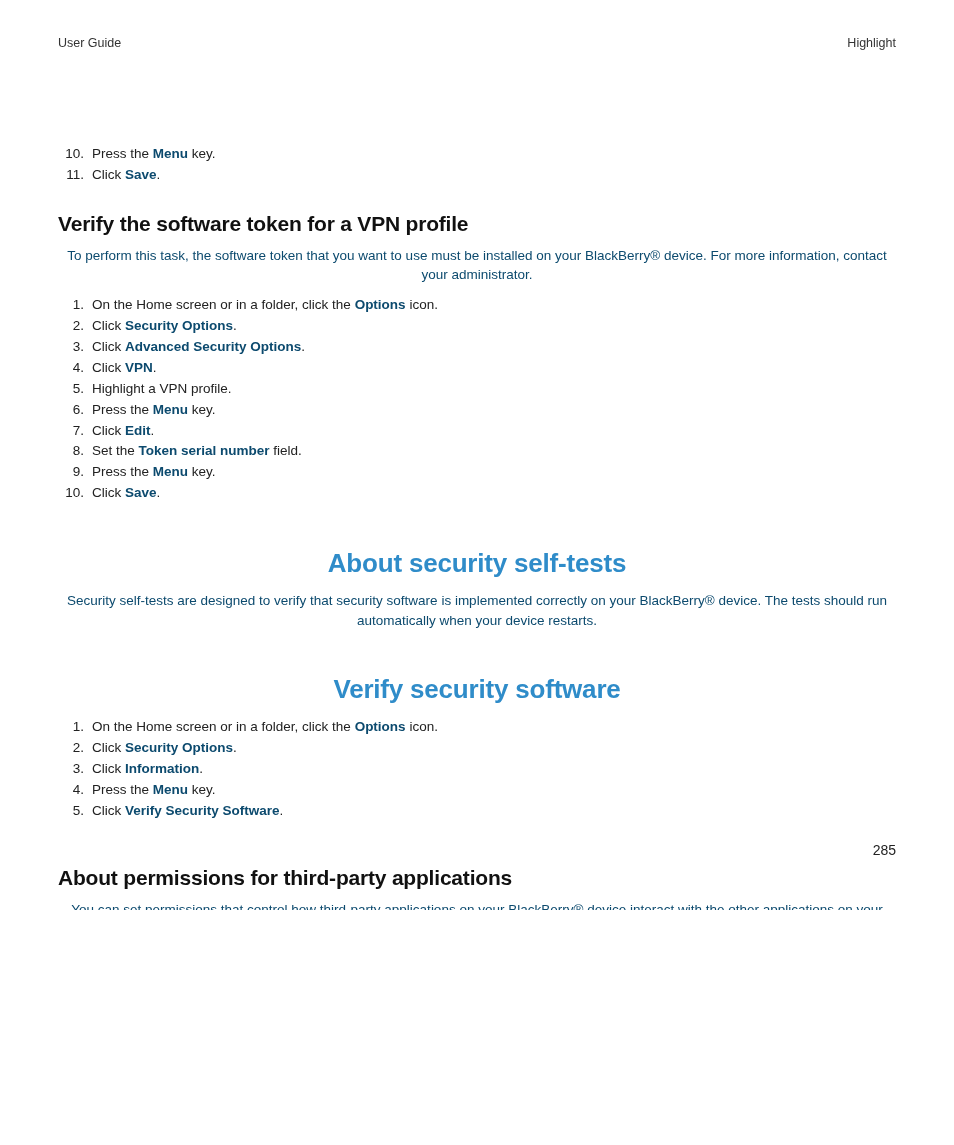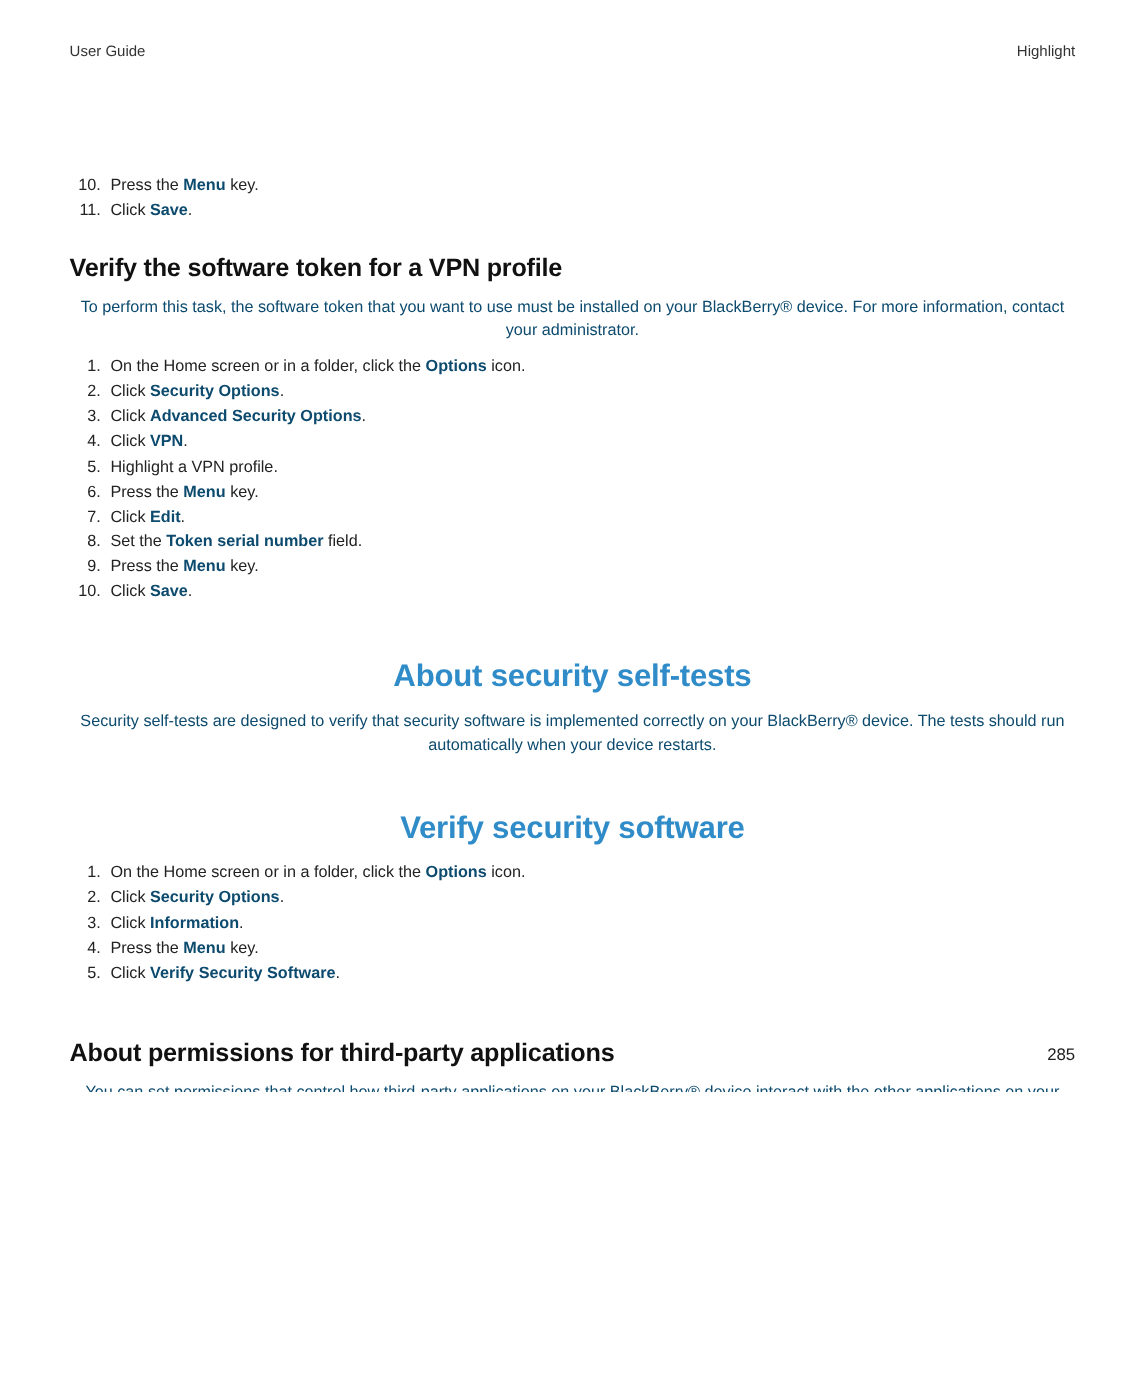--- a/index.html
+++ b/index.html
@@ -65,21 +65,21 @@
     position: absolute;
     left: 0;
     width: 26px;
     text-align: right;
   }
   .block { margin-bottom: 44px; }
   .block.tight { margin-bottom: 26px; }
   .pageno {
     position: absolute;
     right: 58px;
-    bottom: 24px;
+    bottom: 52px;
     font-size: 14px;
     color: #222;
   }
   b { font-weight: 700; color: #0c4a6e; }
 </style>
 </head>
 <body>
 
 <div class="page">
 

